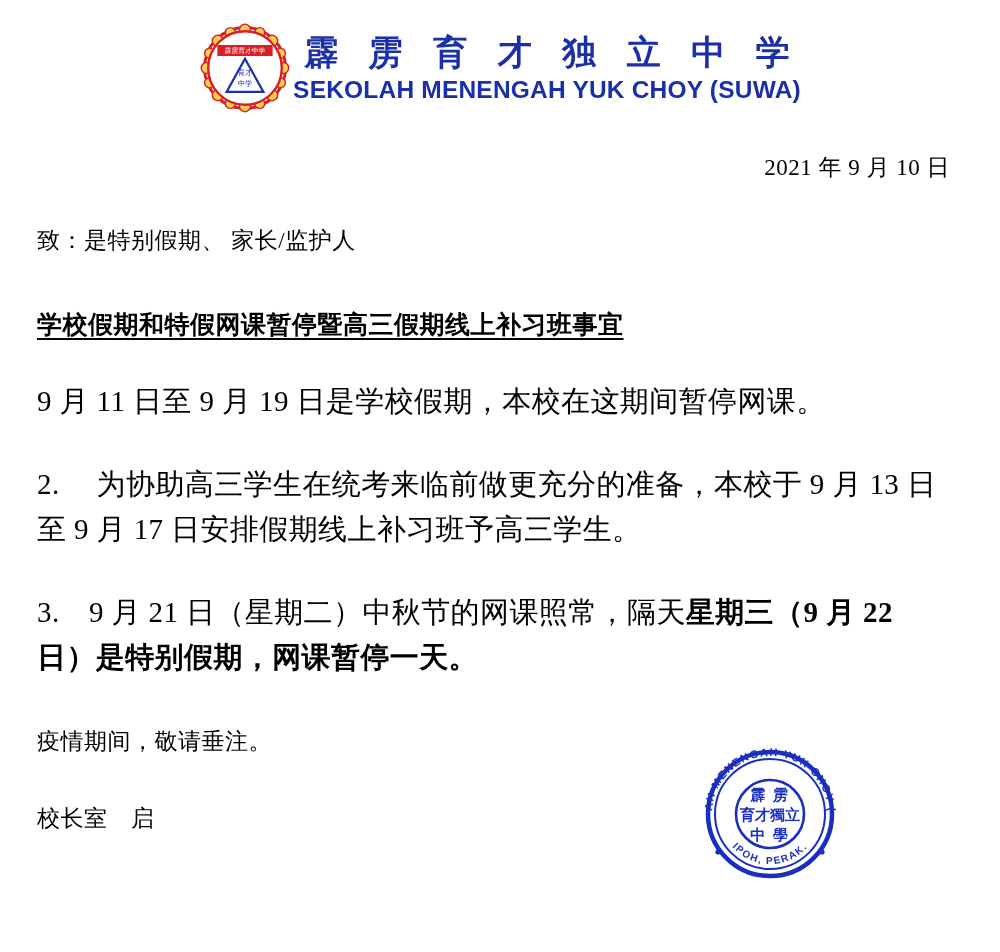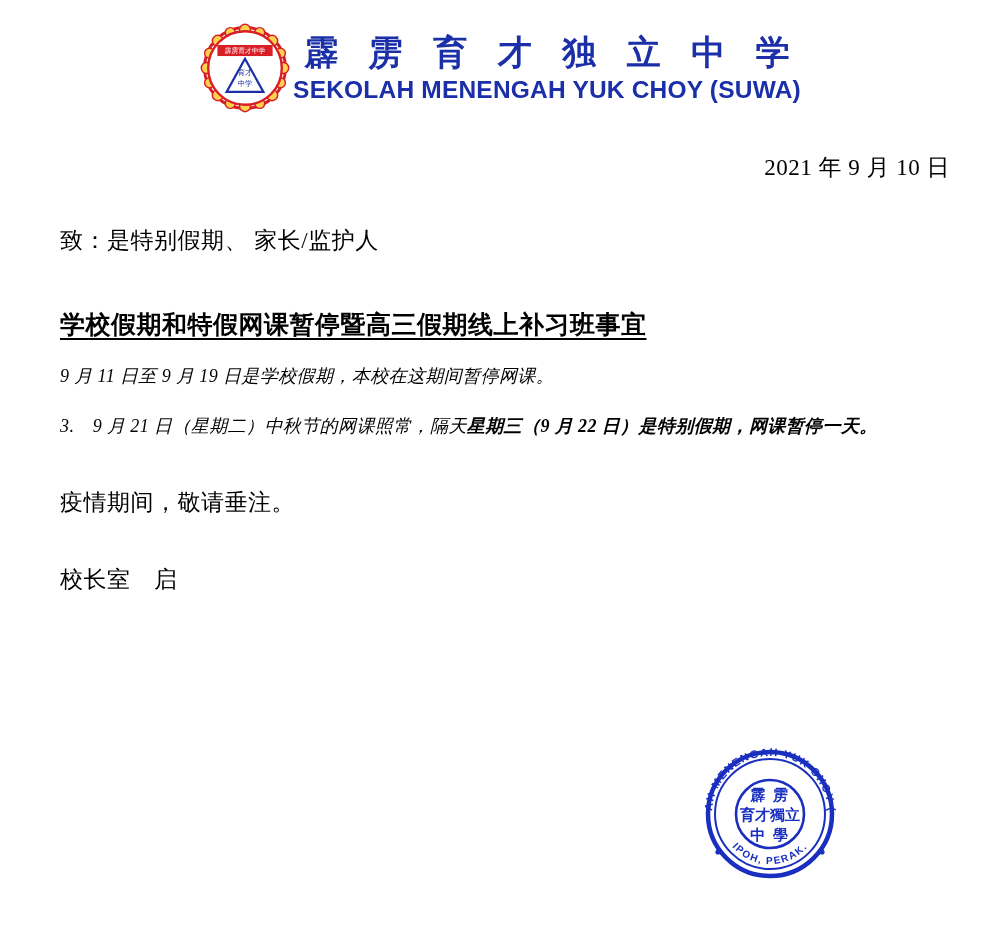--- a/index.html
+++ b/index.html
@@ -49,21 +49,21 @@
     font-family: "Liberation Sans", "DejaVu Sans", sans-serif;
     font-size: 24.5px;
     font-weight: bold;
     color: #1b2fa8;
     letter-spacing: 0.2px;
     margin-top: 2px;
   }
 
   
   .doc {
-    padding: 0 44px 0 60px;
+    padding: 0 44px 0 37px;
     box-sizing: border-box;
   }
   .date-line {
     text-align: right;
     font-size: 23px;
     margin-top: 38px;
     padding-right: 6px;
     letter-spacing: 0.5px;
   }
   .addressee {
@@ -73,25 +73,24 @@
   }
   .subject {
     font-size: 25px;
     font-weight: bold;
     margin-top: 52px;
     text-decoration: underline;
     text-underline-offset: 5px;
     letter-spacing: 0.5px;
   }
   .para {
-    font-size: 18px;
-    margin-top: 22px;
+    font-size: 29px;
+    margin-top: 38px;
     line-height: 1.55;
     letter-spacing: 0.4px;
-    font-style: italic;
   }
   .para b { font-weight: bold; }
   .signoff {
     font-size: 23px;
     margin-top: 46px;
     letter-spacing: 0.5px;
   }
   .signer {
     font-size: 23px;
     margin-top: 46px;
@@ -158,20 +157,21 @@
 <div class="doc">
 
   <div class="date-line">2021 年 9 月 10 日</div>
 
   <div class="addressee">致：是特别假期、 家长/监护人</div>
 
   <div class="subject">学校假期和特假网课暂停暨高三假期线上补习班事宜</div>
 
   <div class="para">9 月 11 日至 9 月 19 日是学校假期，本校在这期间暂停网课。</div>
 
+  <div class="para">2.　 为协助高三学生在统考来临前做更充分的准备，本校于 9 月 13 日至 9 月 17 日安排假期线上补习班予高三学生。</div>
 
   <div class="para">
     <span>3.　9 月 21 日（星期二）中秋节的网课照常，隔天</span><b>星期三（9 月 22 日）是特别假期，网课暂停一天。</b>
   </div>
 
 
   <div class="signoff">疫情期间，敬请垂注。</div>
 
   <div class="signer">校长室　启</div>
 

